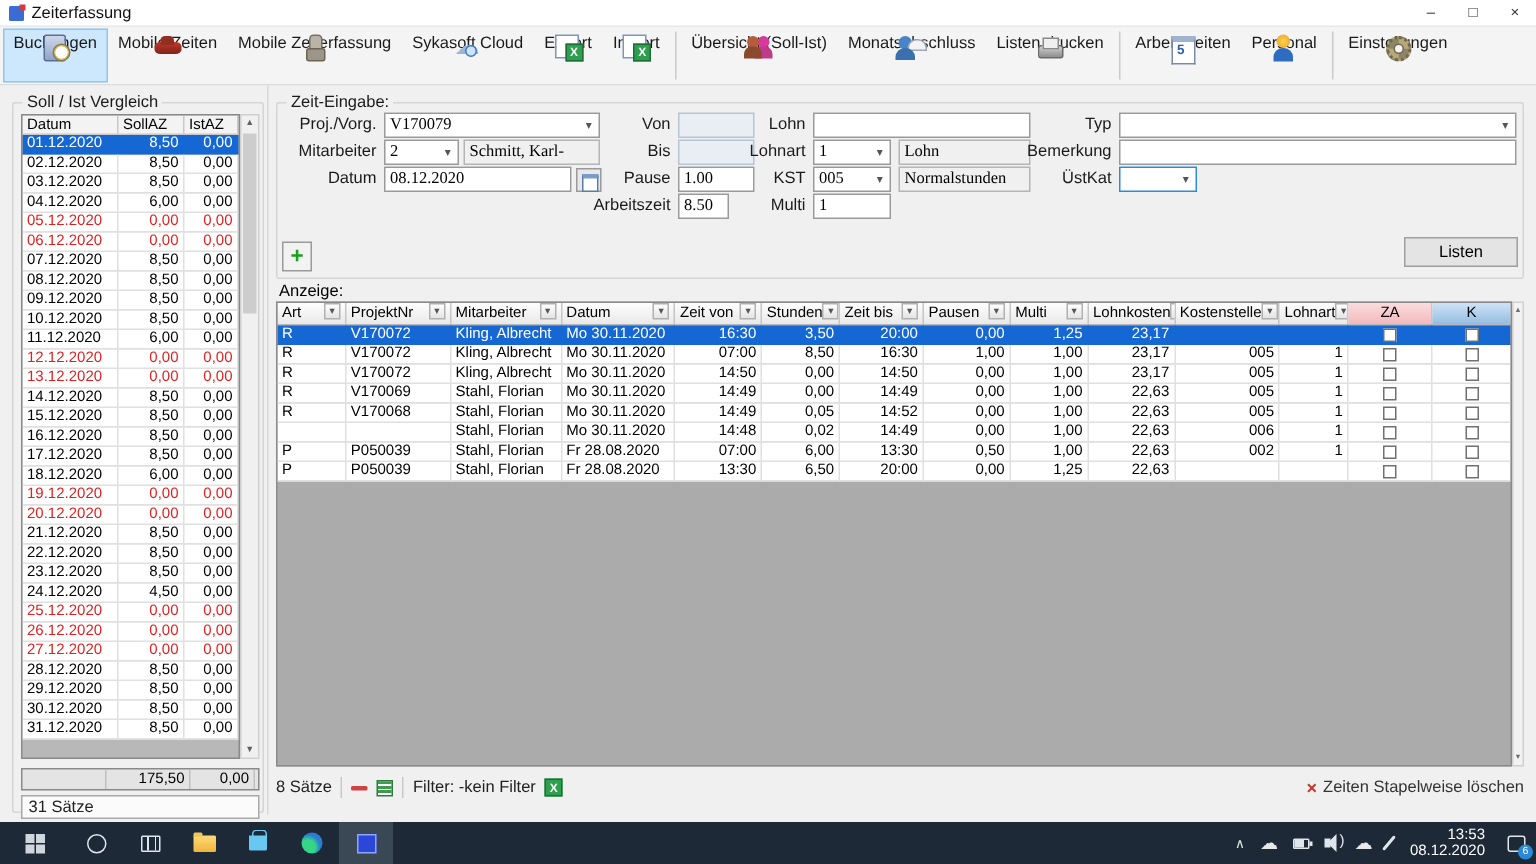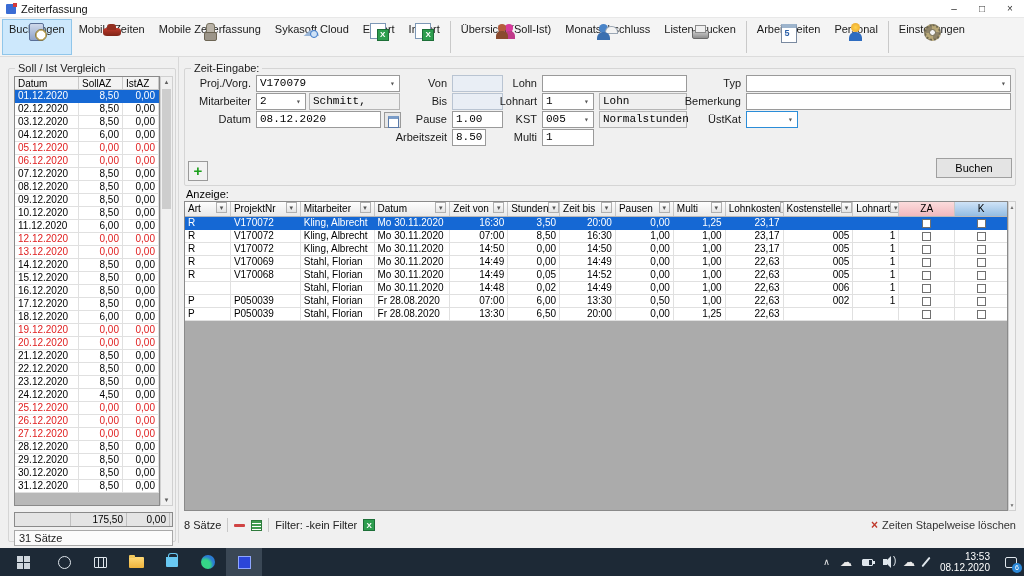--- a/index.html
+++ b/index.html
@@ -71,21 +71,21 @@
   .sscroll .arr { position:absolute; left:0; width:11px; text-align:center; font-size:6px; color:#606060; }
   .sscroll .thumb { position:absolute; left:1px; top:12px; width:9px; height:120px; background:#cdcdcd; }
   .ssummary { position:absolute; left:5px; top:443px; width:159px; height:15px; border:1px solid #8a8a8a; background:#e4e4e4; display:flex; }
   .ssummary .sc { font-size:10px; line-height:13px; padding:0 3px; text-align:right; border-right:1px solid #c0c0c0; }
   .ssummary .a { width:56px; } .ssummary .b { width:56px; } .ssummary .c { width:43px; }
   .scount { position:absolute; left:5px; top:461px; width:159px; height:16px; border:1px solid #a8a8a8; background:#fbfbfb; font-size:11px; line-height:15px; padding-left:4px; color:#222; }
 
   
   .ze-group { left:184px; top:11px; width:832px; height:118px; }
   .flabel { position:absolute; font-size:11px; color:#1a1a1a; text-align:right; white-space:nowrap; }
-  .field { position:absolute; height:17px; background:#fff; border:1px solid #9a9a9a; font-size:11px; line-height:15px; padding:0 3px; font-family:Liberation Mono, monospace; color:#000; }
+  .field { position:absolute; height:17px; background:#fff; border:1px solid #9a9a9a; font-size:11px; line-height:15px; padding:0 3px; font-family:Liberation Serif, serif; color:#000; }
   .field.ro { background:#f0f0f0; border-color:#b5b5b5; }
   .field.dis { background:#e9eef5; border-color:#b9c4d2; }
   .combo { padding-right:14px; }
   .combo .dd { position:absolute; right:0px; top:0px; width:13px; height:15px; text-align:center; font-size:8px; color:#555; line-height:15px; }
   .combo.focus { border:1px solid #2b8dd8; }
   .calbtn { position:absolute; width:17px; height:16px; background:#e8e8e8; border:1px solid #9a9a9a; }
   .calbtn::after { content:""; position:absolute; left:3px; top:3px; width:9px; height:8px; background:#fff; border:1px solid #5a7aa8; border-top:3px solid #7a9cc8; }
   .plusbtn { position:absolute; left:3px; top:92px; width:20px; height:20px; background:#f2f2f2; border:1px solid #9a9a9a; color:#1ca01c; font-size:15px; font-weight:bold; text-align:center; line-height:18px; }
   .buchenbtn { position:absolute; left:751px; top:89px; width:76px; height:20px; background:#e4e4e4; border:1px solid #9f9f9f; text-align:center; line-height:18px; font-size:11px; }
 
@@ -440,21 +440,21 @@
       <div class="field" style="left:357px;top:60px;width:52px">1</div>
 
       <div class="flabel" style="left:495px;top:8px;width:61px">Typ</div>
       <div class="field combo" style="left:561px;top:6px;width:265px"><span></span><span class="dd">▾</span></div>
       <div class="flabel" style="left:495px;top:26px;width:61px">Bemerkung</div>
       <div class="field" style="left:561px;top:24px;width:265px"></div>
       <div class="flabel" style="left:495px;top:44px;width:61px">ÜstKat</div>
       <div class="field combo focus" style="left:561px;top:42px;width:52px"><span></span><span class="dd">▾</span></div>
 
       <div class="plusbtn">+</div>
-      <div class="buchenbtn">Buchen</div>
+      <div class="buchenbtn">Listen</div>
     </div>
 
     <div class="anz-label">Anzeige:</div>
     <div class="anz-table">
       <div class="ahead">
           <div class="hc c0">
             <span>Art</span>
             <span class="hdrop">▾</span>
           </div>
           <div class="hc c1">

